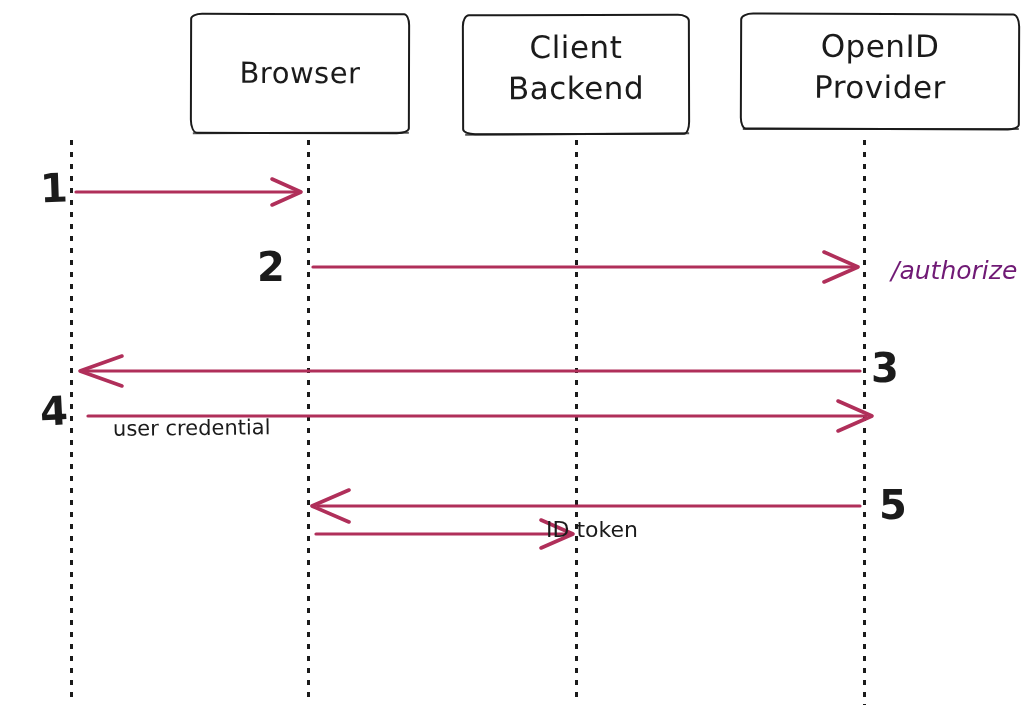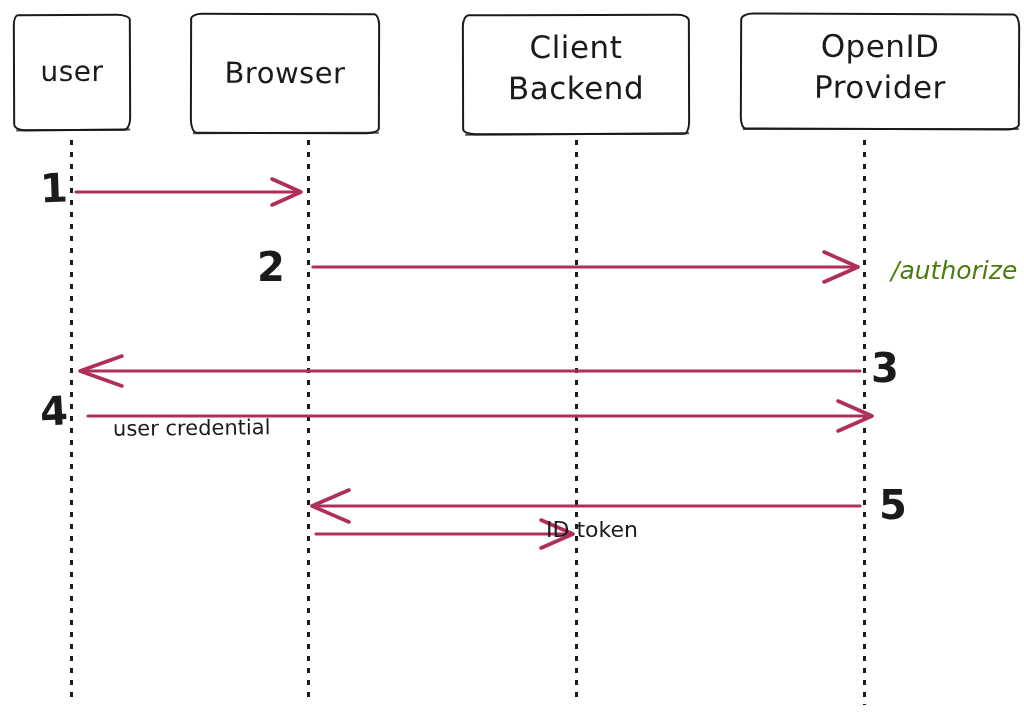--- a/index.html
+++ b/index.html
@@ -25,21 +25,21 @@
   }
   .actor::after {
     content: "";
     position: absolute;
     left: 1px; right: -1px; bottom: -2px;
     border-bottom: 2px solid rgba(27,27,27,0.75);
     transform: rotate(-0.25deg);
   }
   .actor-user    { left: 13px;  top: 14px; width: 118px; height: 117px;
                    border-radius: 5px 14px 7px 11px / 11px 6px 13px 7px; transform: rotate(-0.2deg); }
-  .actor-browser { left: 190px; top: 13px; width: 190px; height: 121px;
+  .actor-browser { left: 190px; top: 13px; width: 220px; height: 121px;
                    border-radius: 12px 6px 13px 7px / 6px 12px 6px 14px; transform: rotate(0.15deg); }
   .actor-client  { left: 462px; top: 14px; width: 228px; height: 121px;
                    border-radius: 7px 12px 6px 13px / 12px 7px 13px 6px; transform: rotate(-0.15deg); }
   .actor-openid  { left: 740px; top: 13px; width: 280px; height: 117px;
                    border-radius: 13px 7px 12px 6px / 7px 13px 6px 12px; transform: rotate(0.2deg); }
 
   .actor-label {
     font-size: 31px;
     font-weight: 500;
     text-align: center;
@@ -99,23 +99,20 @@
   }
   .label-authorize       { left: 891px; top: 257px; font-size: 25px; font-style: italic; }
   .label-user-credential { left: 113px; top: 417px; font-size: 21px; transform: rotate(-0.6deg); }
   .label-id-token        { left: 546px; top: 474px; font-size: 22px; margin-top: 44px; }
 </style>
 </head>
 <body>
 
 <div class="canvas">
 
-  <div class="actor actor-user">
-    <span class="actor-label">user</span>
-  </div>
   <div class="actor actor-browser">
     <span class="actor-label">Browser</span>
   </div>
   <div class="actor actor-client">
     <span class="actor-label">Client Backend</span>
   </div>
   <div class="actor actor-openid">
     <span class="actor-label">OpenID Provider</span>
   </div>
 
@@ -156,17 +153,17 @@
       <path class="arrow-stroke arrow-head" d="M 541 520 L 573 534 L 541 548" style="stroke: rgb(176, 47, 90);"></path>
     </g>
   </svg>
 
   <div class="num num-1">1</div>
   <div class="num num-2">2</div>
   <div class="num num-3">3</div>
   <div class="num num-4">4</div>
   <div class="num num-5">5</div>
 
-  <div class="msg-label label-authorize" style="color: #4d7c0f;">/authorize</div>
+  <div class="msg-label label-authorize" style="color: #701a75;">/authorize</div>
   <div class="msg-label label-user-credential">user credential</div>
   <div class="msg-label label-id-token">ID token</div>
 
 </div>
 
 </body></html>

